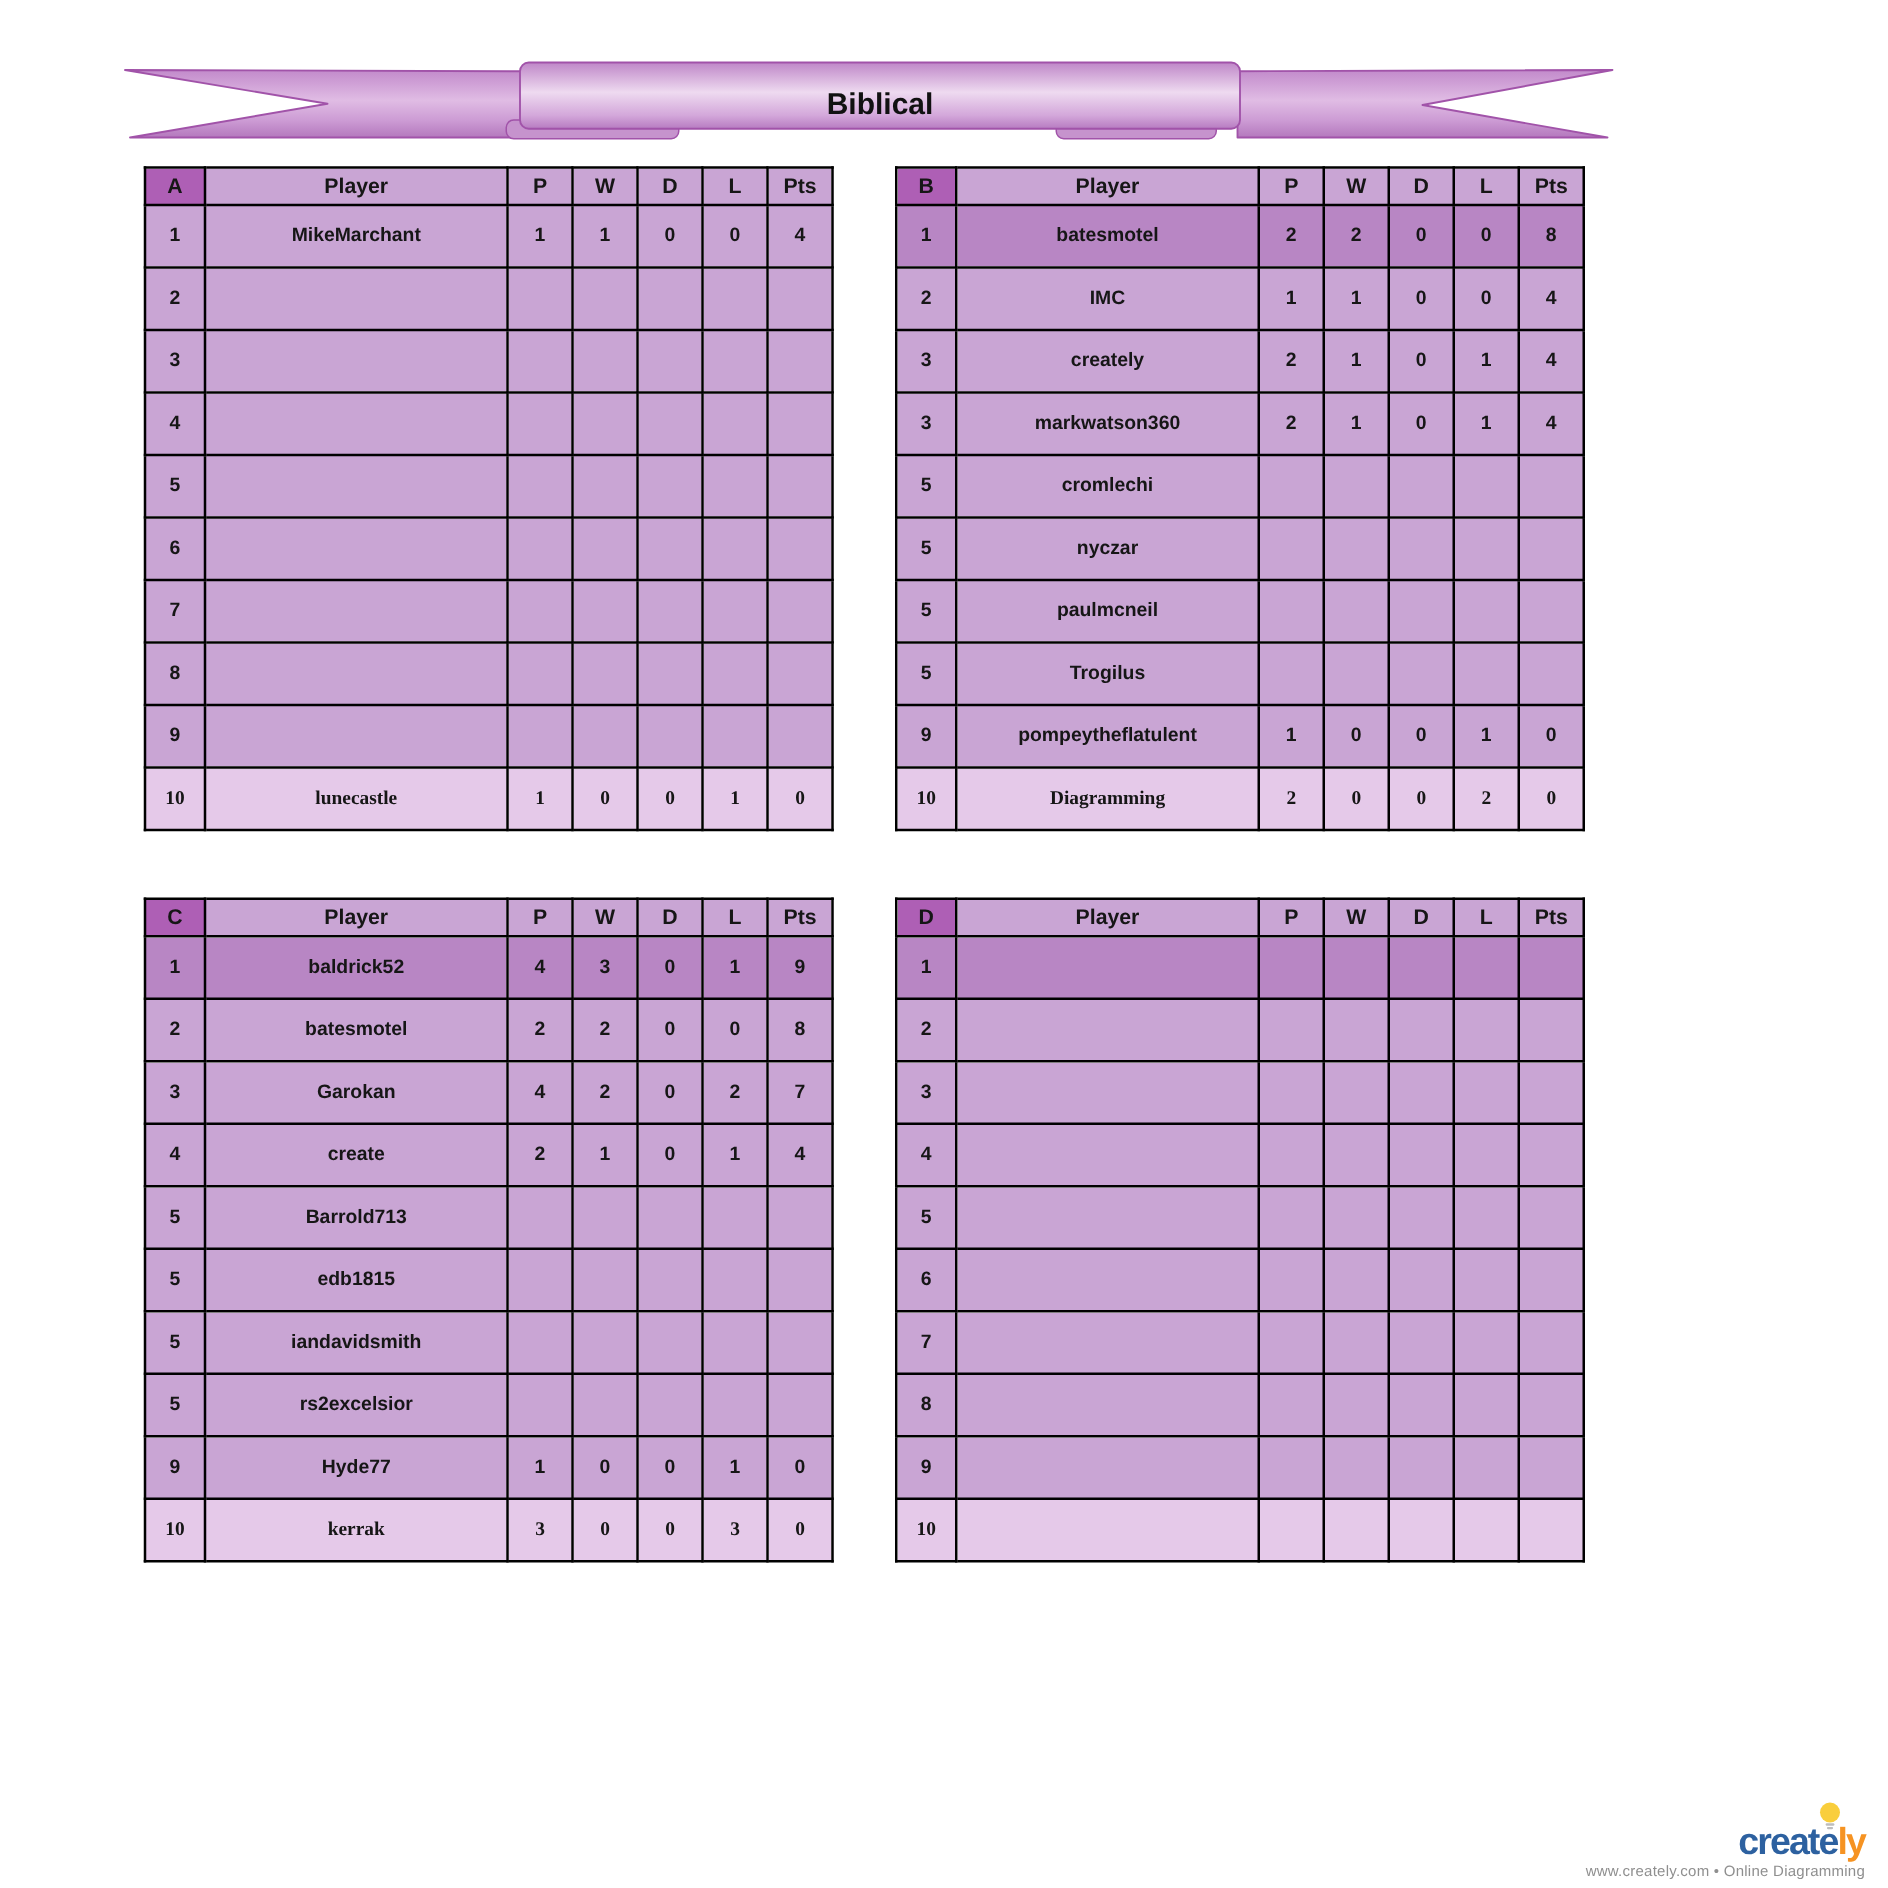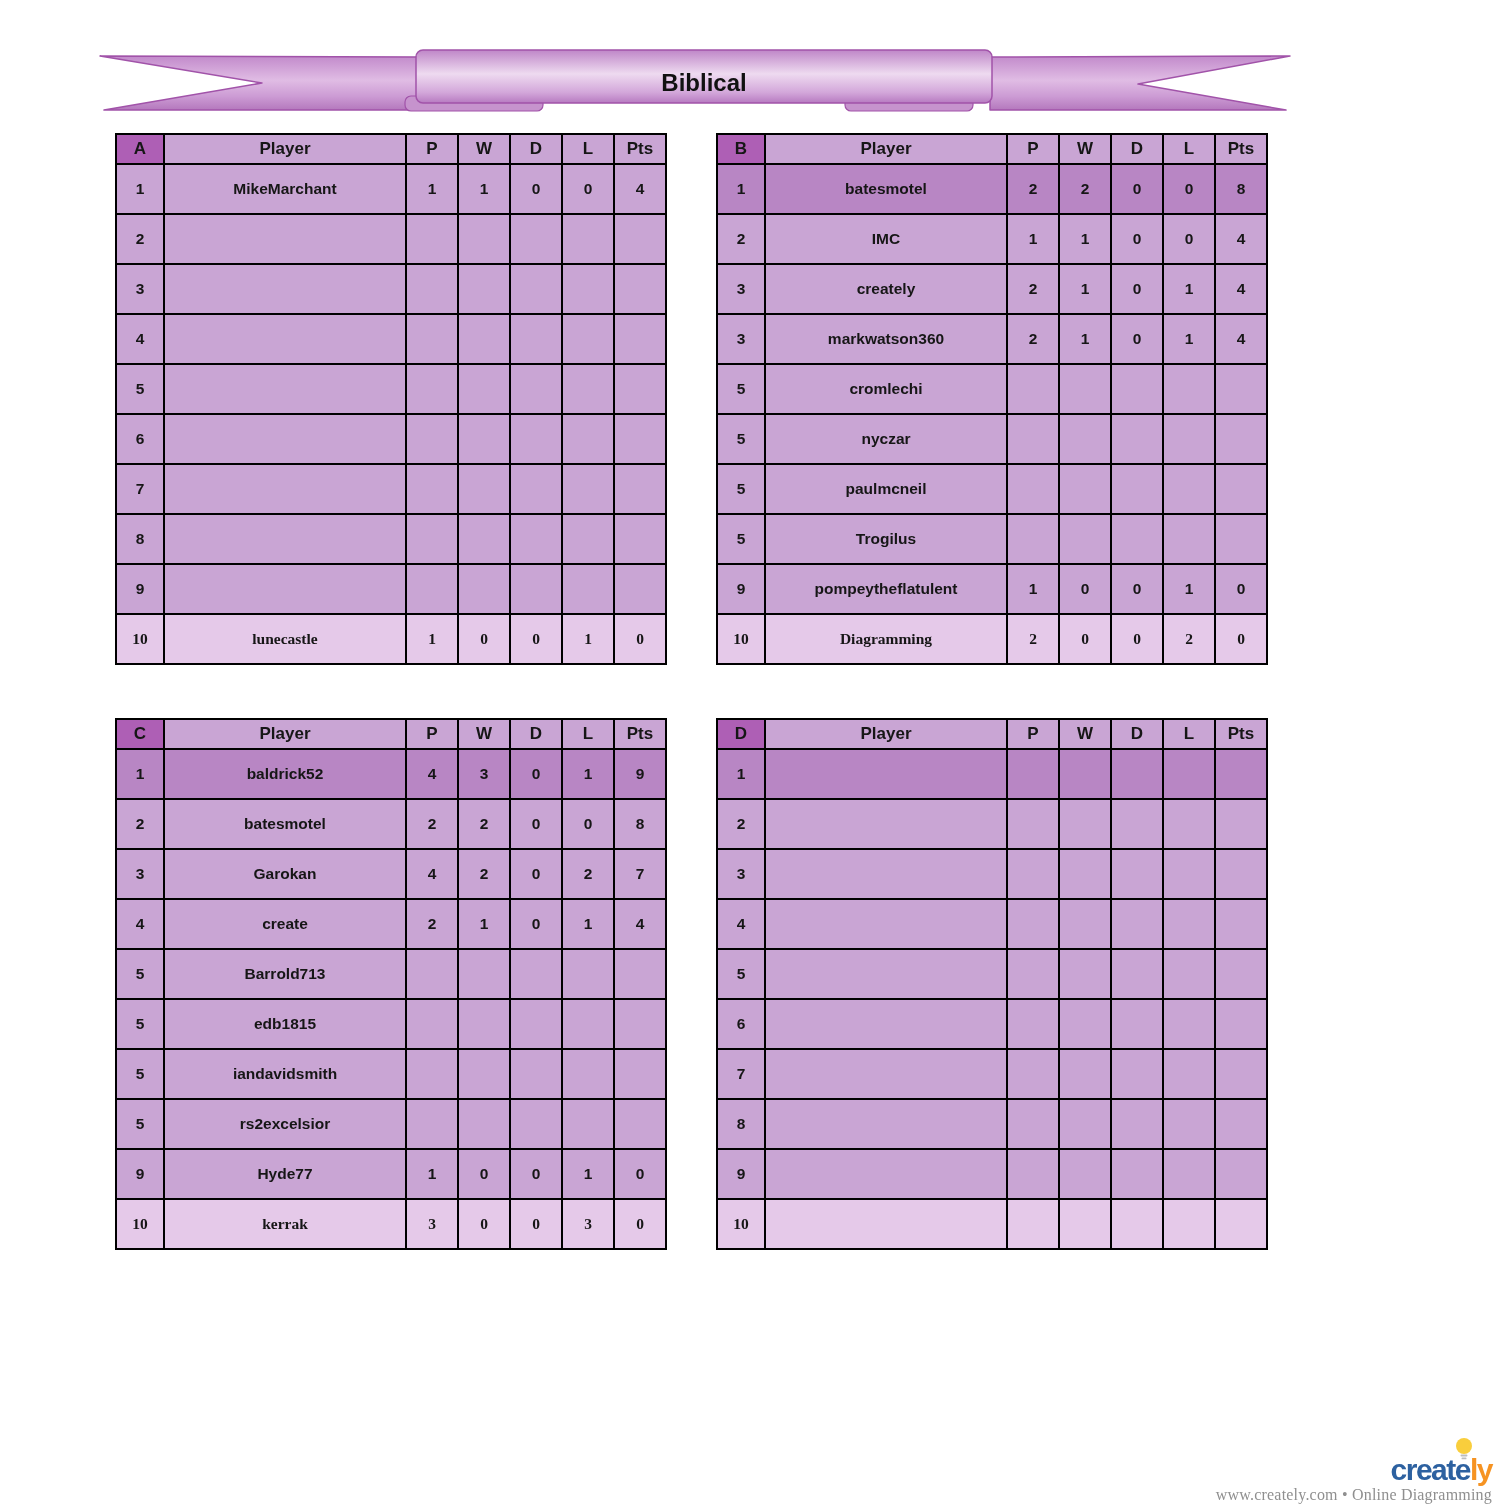--- a/index.html
+++ b/index.html
@@ -60,22 +60,22 @@
   .wordmark{
     position:relative;display:inline-block;
     font-size:30px;font-weight:bold;letter-spacing:-1.5px;
     line-height:1.05;
   }
   .wordmark .blue{color:var(--brand-blue);}
   .wordmark .orange{color:var(--brand-orange);}
   .bulb{position:absolute;right:18px;top:-17px;}
   .tagline{
     color:var(--tagline-gray);
-    font-size:16px;font-weight:normal;
-    margin-top:1px;letter-spacing:0.2px;font-family:Liberation Serif, serif;
+    font-size:12px;font-weight:normal;
+    margin-top:1px;letter-spacing:0.2px;
   }
 </style>
 </head>
 <body>
 
 <svg class="banner-svg" width="1510" height="140" viewBox="0 0 1510 140">
   <defs>
     <linearGradient id="gTail" x1="0" y1="0" x2="0" y2="1">
       <stop offset="0" stop-color="#c28acb"></stop>
       <stop offset="0.45" stop-color="#e0bce4"></stop>

